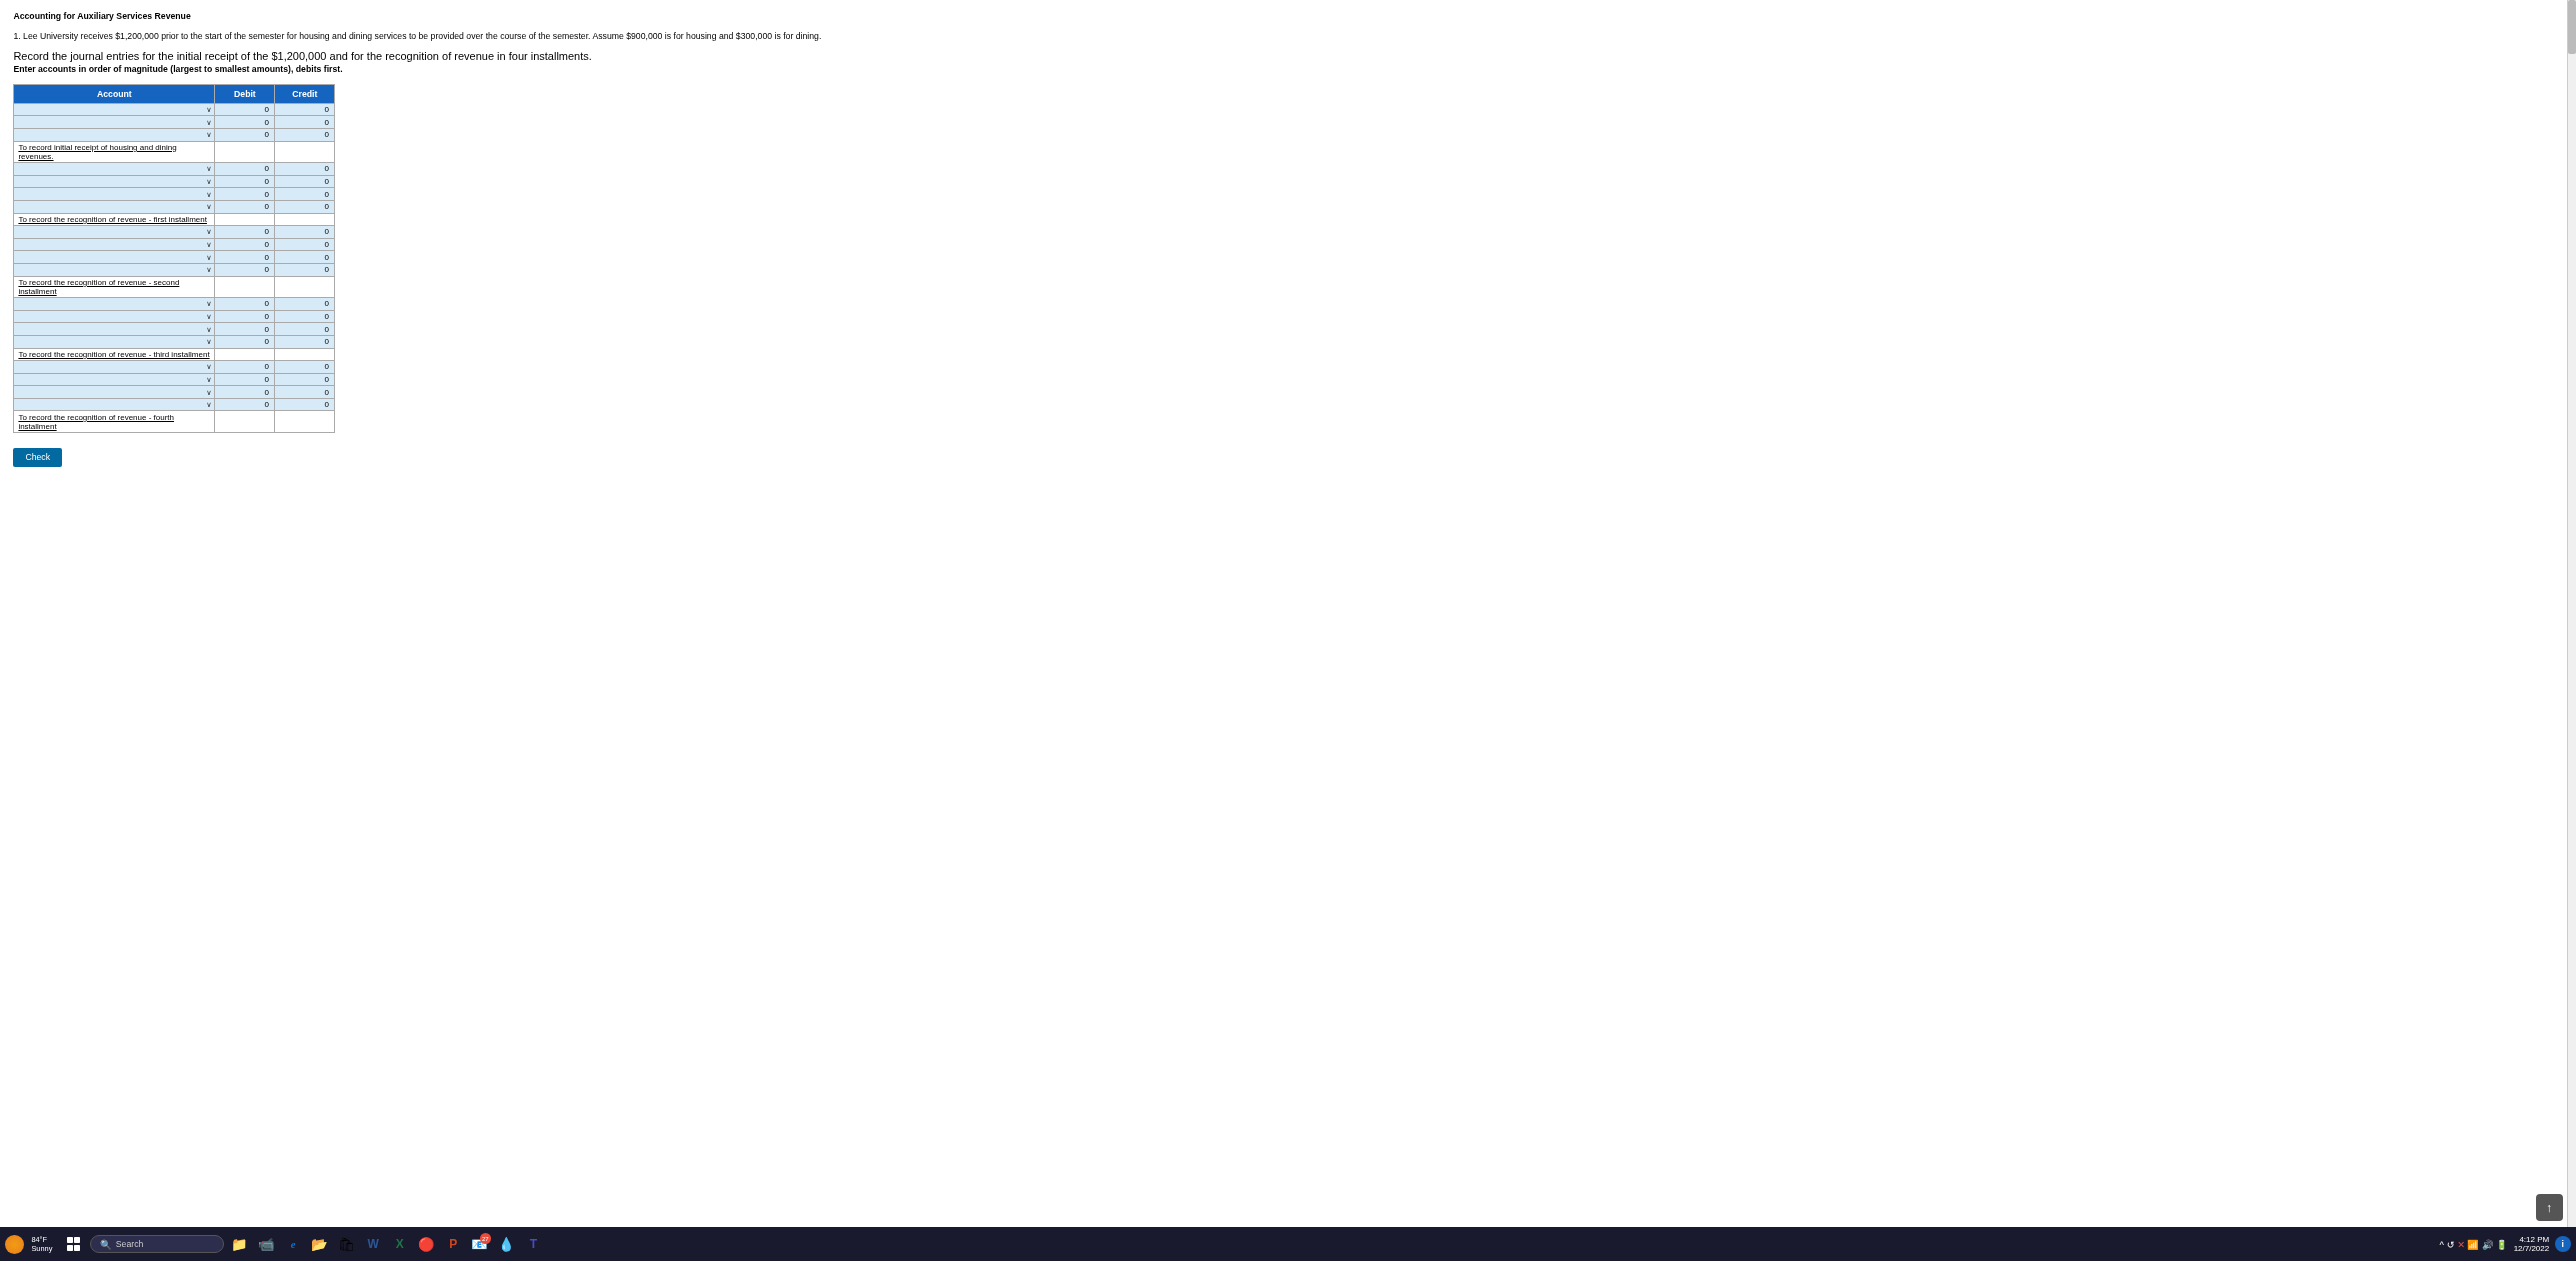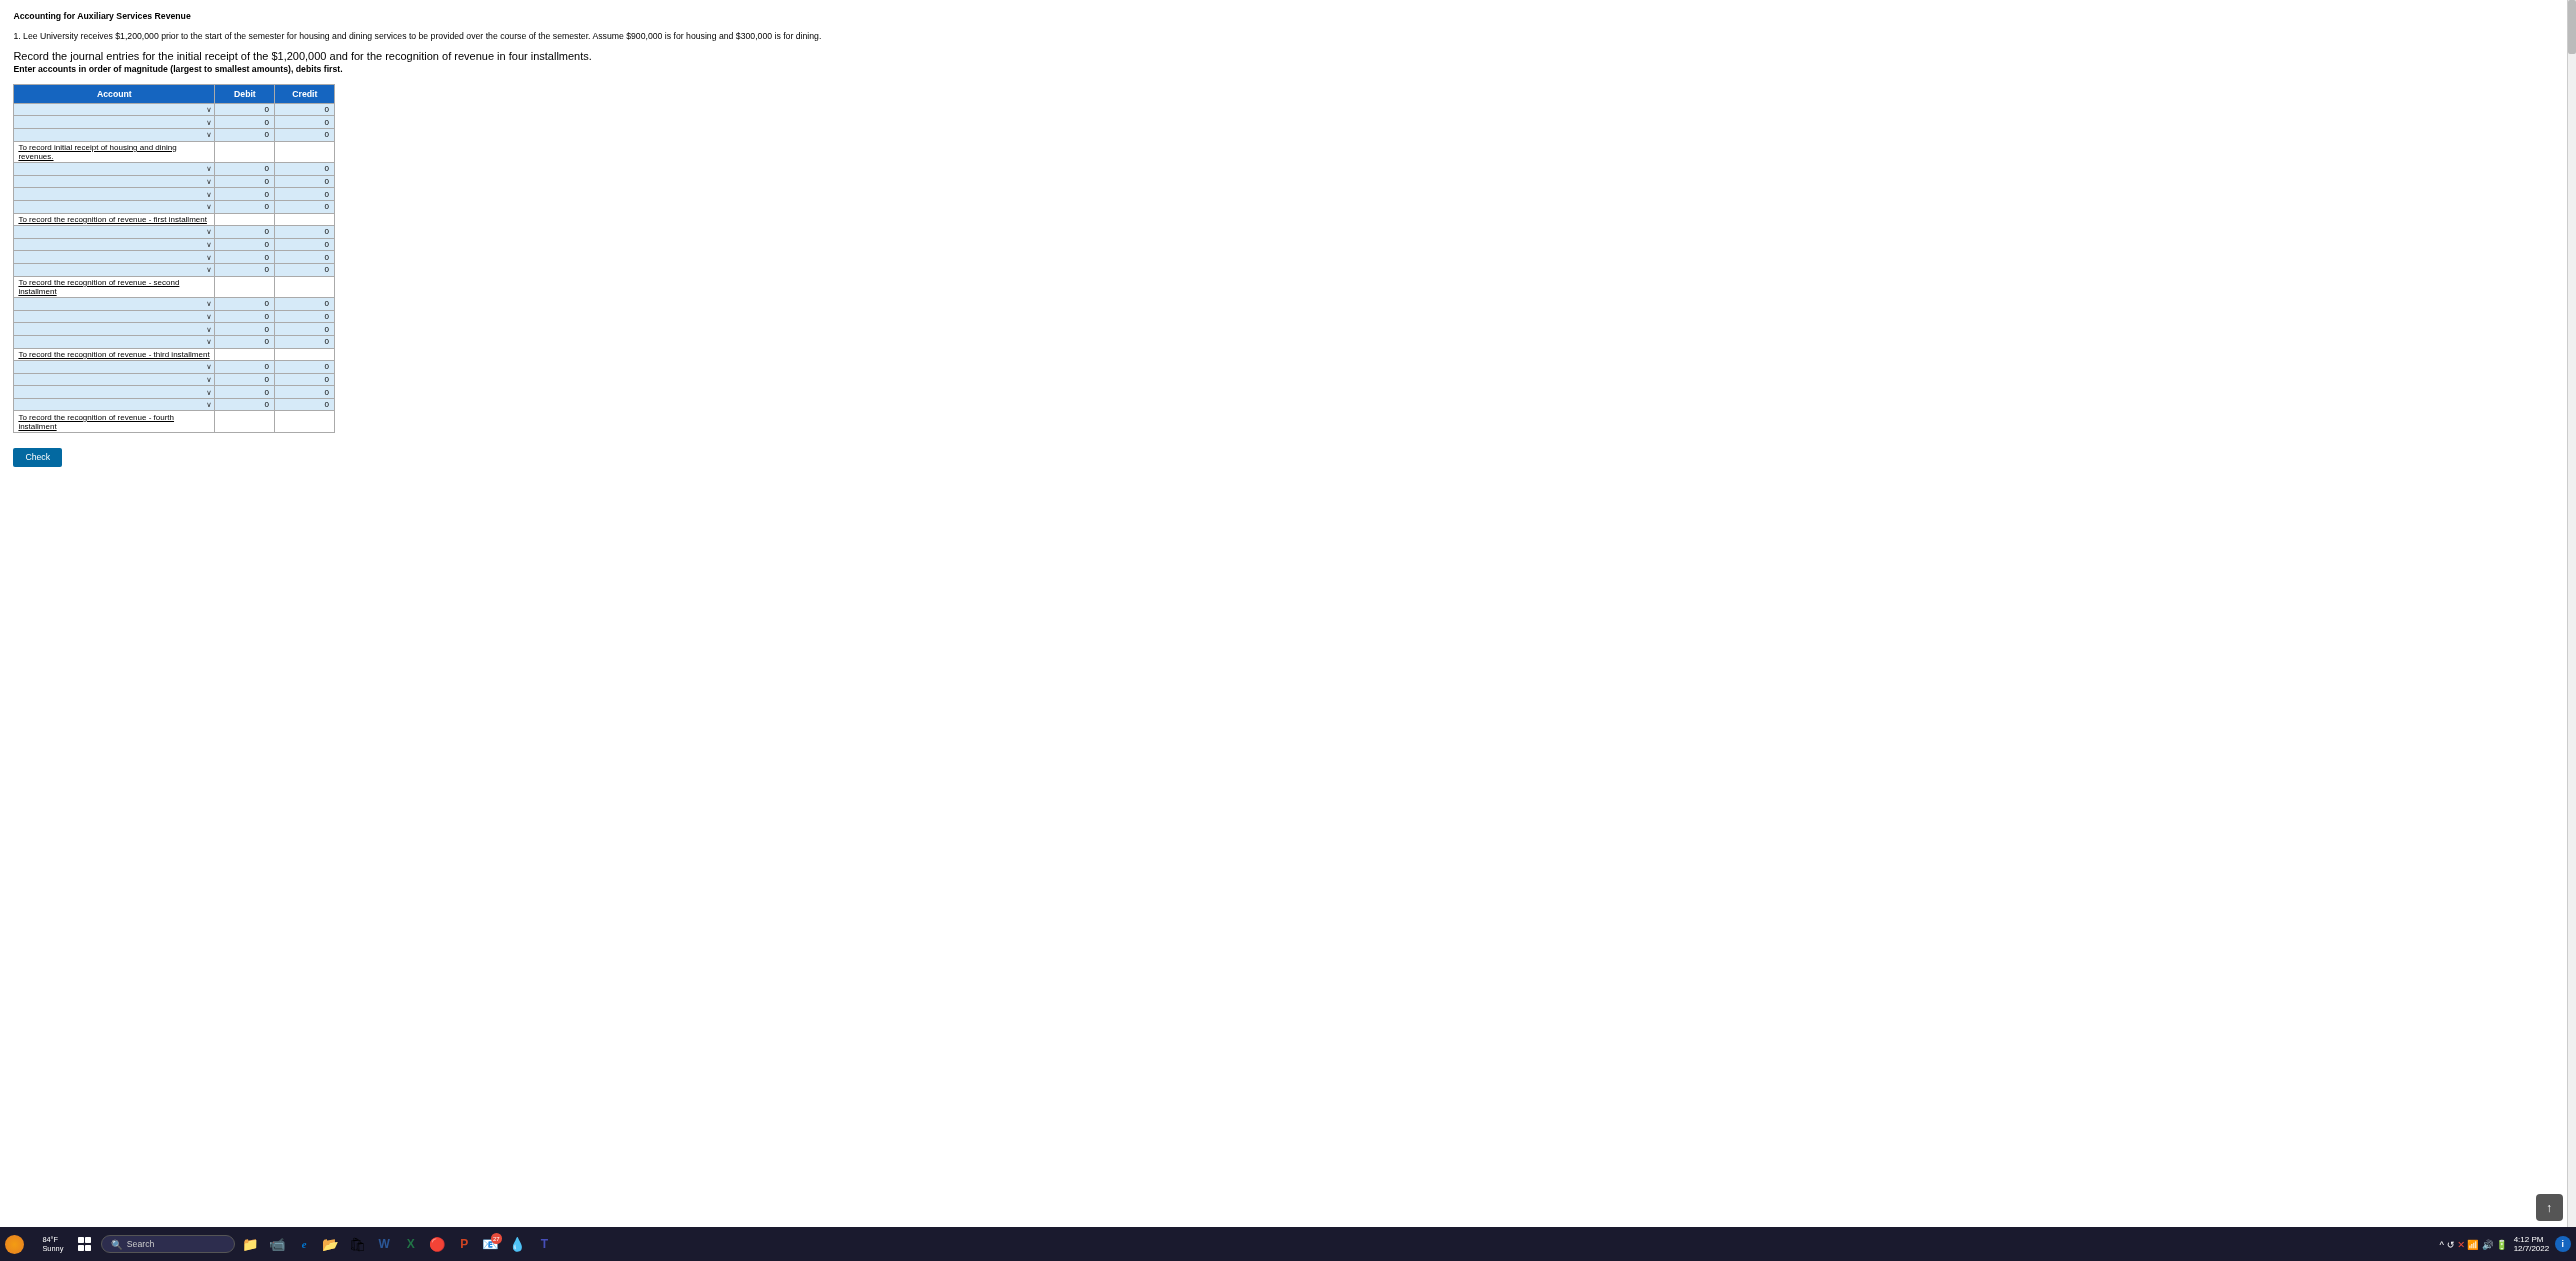--- a/index.html
+++ b/index.html
@@ -141,21 +141,21 @@
       display: flex;
       align-items: center;
       padding: 0 5.4px;
       gap: 4px;
       z-index: 1000;
     }
 
     .taskbar-weather {
       display: flex;
       align-items: center;
-      gap: 18px;
+      gap: 7px;
       color: #fff;
       font-size: 8px;
       margin-right: 5.4px;
     }
 
     .weather-icon {
       width: 19px;
       height: 19px;
       background: radial-gradient(circle, #f39c12, #e67e22);
       border-radius: 50%;
@@ -263,20 +263,21 @@
       align-items: center;
       gap: 2.7px;
     }
 
     .tray-icon {
       font-size: 9.4px;
       cursor: pointer;
     }
 
     .clock {
+      text-align: right;
       font-size: 8px;
       cursor: pointer;
     }
 
     .info-btn {
       width: 16px;
       height: 16px;
       background: #1565c0;
       border-radius: 50%;
       display: flex;

